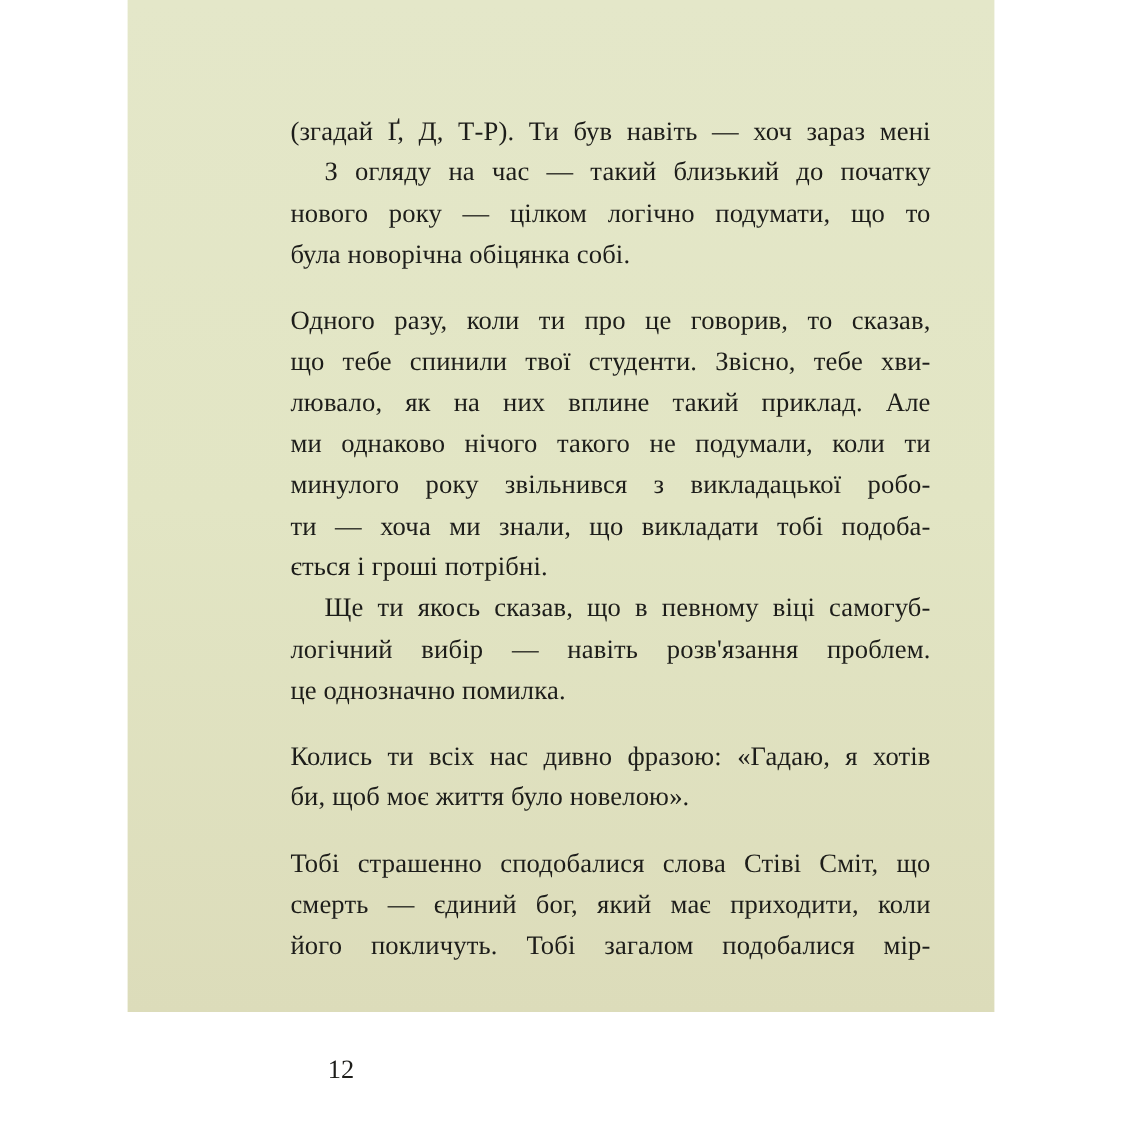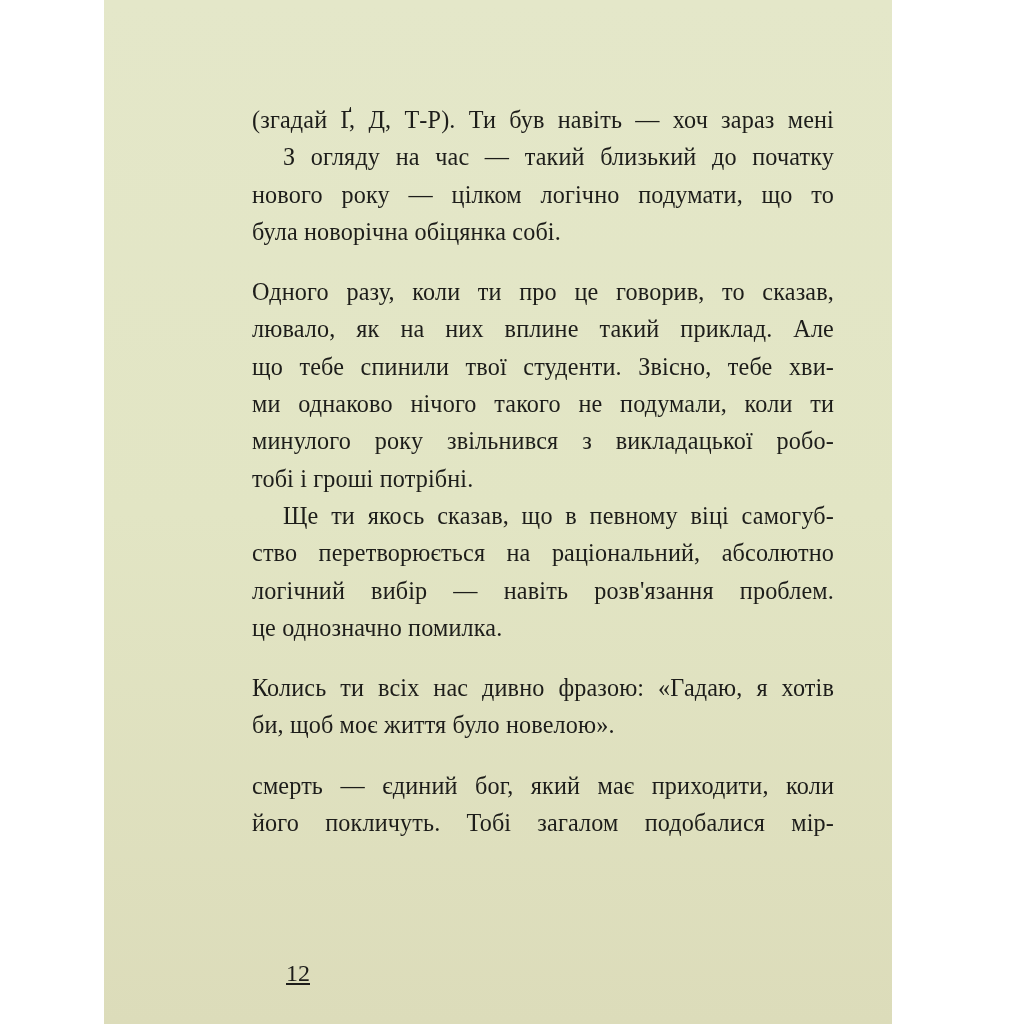--- a/index.html
+++ b/index.html
@@ -5,24 +5,24 @@
   html, body {
     margin: 0;
     padding: 0;
     width: 1024px;
     height: 1024px;
     background: #ffffff;
     overflow: hidden;
   }
   .page {
     position: absolute;
-    left: 104px;
+    left: 116px;
     top: 0;
     width: 788px;
-    height: 1024px;
+    height: 920px;
     background: linear-gradient(180deg, #e4e7c9 0%, #e2e5c4 50%, #dcdcba 100%);
   }
   .text-block {
     position: absolute;
     left: 148px;
     top: 101px;
     width: 582px;
     font-family: "Liberation Serif", "DejaVu Serif", serif;
     font-size: 24.2px;
     line-height: 37.3px;
@@ -45,21 +45,20 @@
     display: block;
     height: 23px;
   }
   .page-number {
     position: absolute;
     left: 182px;
     top: 960px;
     font-family: "Liberation Serif", "DejaVu Serif", serif;
     font-size: 24px;
     color: #1d1d1a;
-    text-decoration: underline;
   }
 </style>
 </head>
 <body>
 
 <div class="page">
   <div class="text-block">
 
     <div>
       <span class="line">(згадай Ґ, Д, Т-Р). Ти був навіть — хоч зараз мені</span>
@@ -68,44 +67,45 @@
     <div>
       <span class="line indent">З огляду на час — такий близький до початку</span>
       <span class="line">нового року — цілком логічно подумати, що то</span>
       <span class="line last">була новорічна обіцянка собі.</span>
     </div>
 
     <span class="gap"></span>
 
     <div>
       <span class="line">Одного разу, коли ти про це говорив, то сказав,</span>
+      <span class="line">що тебе спинили твої студенти. Звісно, тебе хви-</span>
       <span class="line">лювало, як на них вплине такий приклад. Але</span>
-      <span class="line">що тебе спинили твої студенти. Звісно, тебе хви-</span>
       <span class="line">ми однаково нічого такого не подумали, коли ти</span>
       <span class="line">минулого року звільнився з викладацької робо-</span>
-      <span class="line last">тобі і гроші потрібні.</span>
+      <span class="line">ти — хоча ми знали, що викладати тобі подоба-</span>
+      <span class="line last">ється і гроші потрібні.</span>
     </div>
 
     <div>
       <span class="line indent">Ще ти якось сказав, що в певному віці самогуб-</span>
-      <span class="line">ство перетворюється на раціональний, абсолютно</span>
       <span class="line">логічний вибір — навіть розв'язання проблем.</span>
       <span class="line last">це однозначно помилка.</span>
     </div>
 
     <span class="gap"></span>
 
     <div>
       <span class="line">Колись ти всіх нас дивно фразою: «Гадаю, я хотів</span>
       <span class="line last">би, щоб моє життя було новелою».</span>
     </div>
 
     <span class="gap"></span>
 
     <div>
+      <span class="line">Тобі страшенно сподобалися слова Стіві Сміт, що</span>
       <span class="line">смерть — єдиний бог, який має приходити, коли</span>
       <span class="line">його покличуть. Тобі загалом подобалися мір-</span>
     </div>
 
   </div>
 
   <div class="page-number">12</div>
 </div>
 
 </body></html>

